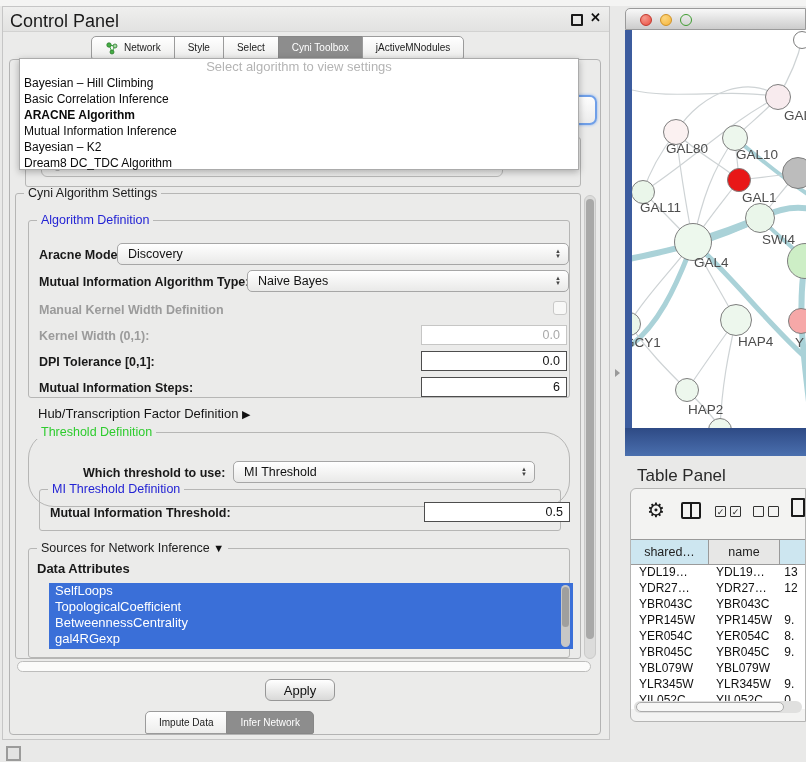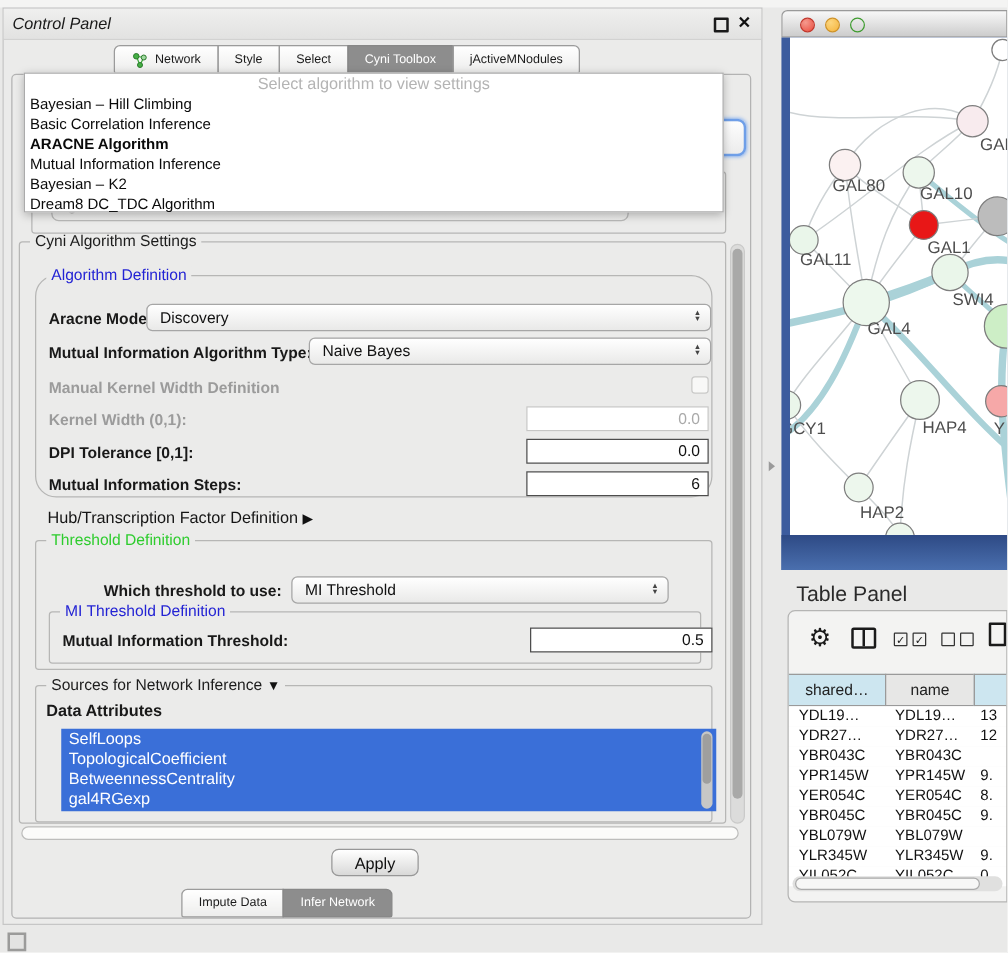--- a/index.html
+++ b/index.html
@@ -5,21 +5,21 @@
   html,body{margin:0;padding:0;}
   .screen{position:relative;width:806px;height:762px;background:#e9e9e8;overflow:hidden;
           font-family:"Liberation Sans",sans-serif;-webkit-font-smoothing:antialiased;}
   .top-strip{position:absolute;left:0;top:0;width:806px;height:6px;background:#f4f4f3;}
 
   
   .control-panel{position:absolute;left:2px;top:6px;width:608px;height:734px;background:#ebebea;
                  border:1px solid #c6c6c6;box-sizing:border-box;}
   .cp-titlebar{position:absolute;left:0;top:0;width:100%;height:24px;
                background:linear-gradient(#efefee,#e2e2e1);border-bottom:1px solid #d2d2d1;}
-  .cp-title{position:absolute;left:7px;top:4px;font-size:13px;color:#1a1a1a;font-style:italic;}
+  .cp-title{position:absolute;left:7px;top:4px;font-size:18px;color:#1a1a1a;}
   .float-btn{position:absolute;right:26px;top:7px;width:8px;height:8px;border:2px solid #1a1a1a;border-radius:1px;}
   .close-btn{position:absolute;right:8px;top:4px;font-size:13px;font-weight:bold;color:#111;line-height:14px;}
 
   
   .tabrow{position:absolute;display:flex;height:23px;}
   .tab{display:flex;align-items:center;padding:0 13px;font-size:10px;color:#1b1b1b;
        background:linear-gradient(#ffffff,#ededec);border:1px solid #9b9b9b;margin-left:-1px;
        box-sizing:border-box;white-space:nowrap;}
   .tab:first-child{border-top-left-radius:5px;border-bottom-left-radius:2px;margin-left:0;}
   .tab:last-child{border-top-right-radius:5px;border-bottom-right-radius:2px;}
@@ -181,21 +181,21 @@
 
           <div class="dd-item">Bayesian – K2</div>
 
           <div class="dd-item">Dream8 DC_TDC Algorithm</div>
         </div>
     </div>
 
     <div class="group" style="left:12px;top:186px;width:566px;height:466px;">
       <span class="gtitle">Cyni Algorithm Settings</span>
 
-      <div class="group" style="left:12px;top:26px;width:542px;height:178px;border-radius:17px;">
+      <div class="group" style="left:12px;top:26px;width:542px;height:178px;">
         <span class="gtitle blue">Algorithm Definition</span>
 
         <span class="lbl" style="left:10px;top:27px;">Aracne Mode:</span>
         <div class="combo" style="left:88px;top:22px;width:452px;">
           <span class="combo-text">Discovery</span>
           <span class="combo-arrows">
               <span>▲</span>
               <span>▼</span>
             </span>
         </div>
@@ -220,21 +220,21 @@
 
         <span class="lbl" style="left:10px;top:160px;">Mutual Information Steps:</span>
         <div class="field strong" style="left:392px;top:156px;width:146px;">6</div>
       </div>
 
       <span class="plain" style="left:22px;top:212px;">
         <span>Hub/Transcription Factor Definition</span>
         <span class="tri">▶</span>
       </span>
 
-      <div class="group" style="left:12px;top:238px;width:542px;height:104px;">
+      <div class="group" style="left:12px;top:238px;width:542px;height:75px;border-radius:26px;">
         <span class="gtitle green">Threshold Definition</span>
 
         <span class="lbl" style="left:54px;top:33px;">Which threshold to use:</span>
         <div class="combo" style="left:204px;top:28px;width:302px;">
           <span class="combo-text">MI Threshold</span>
           <span class="combo-arrows">
               <span>▲</span>
               <span>▼</span>
             </span>
         </div>

